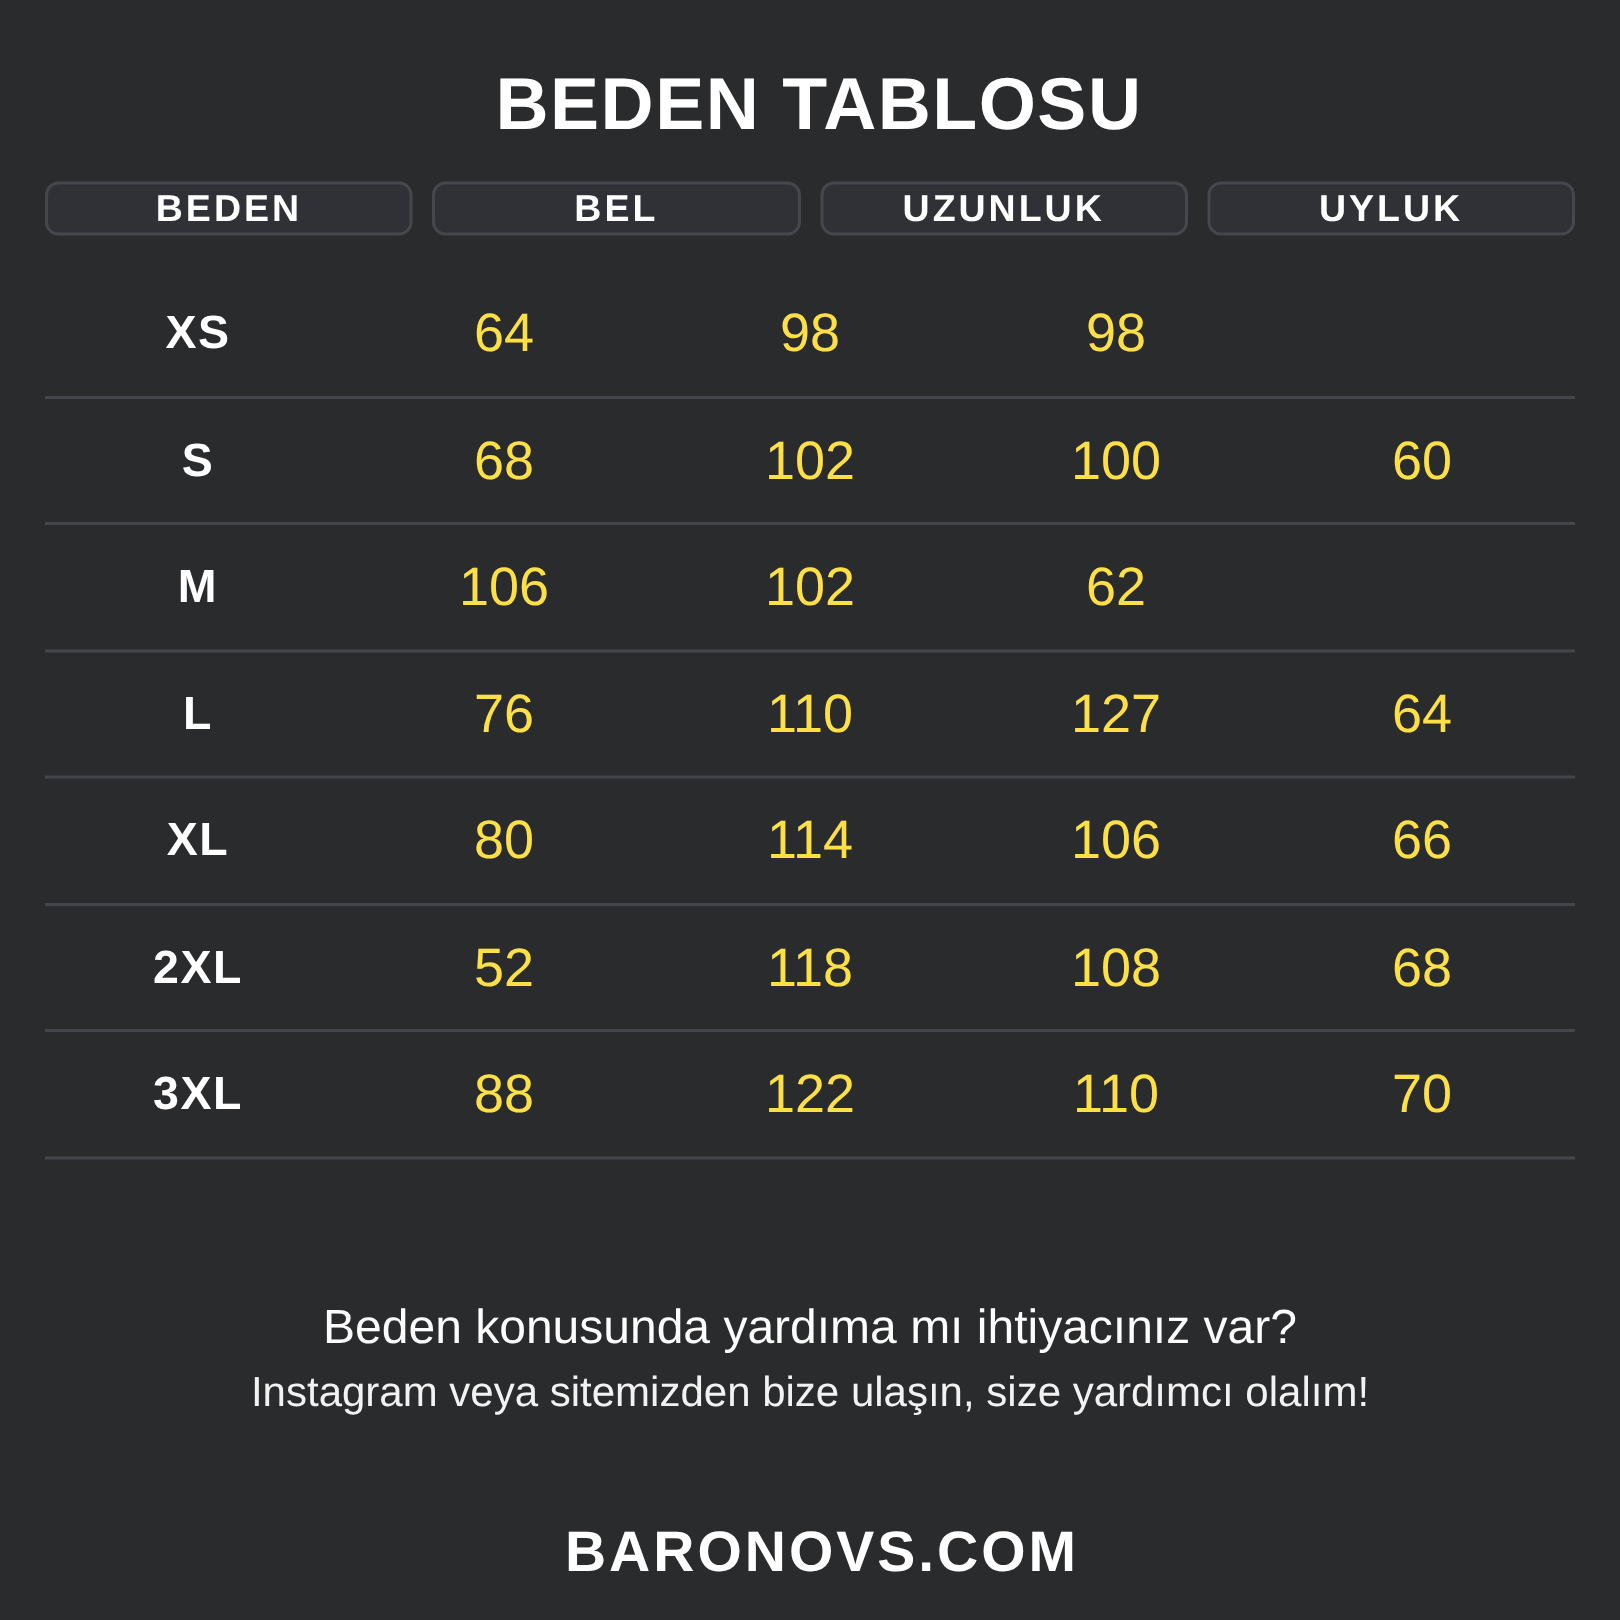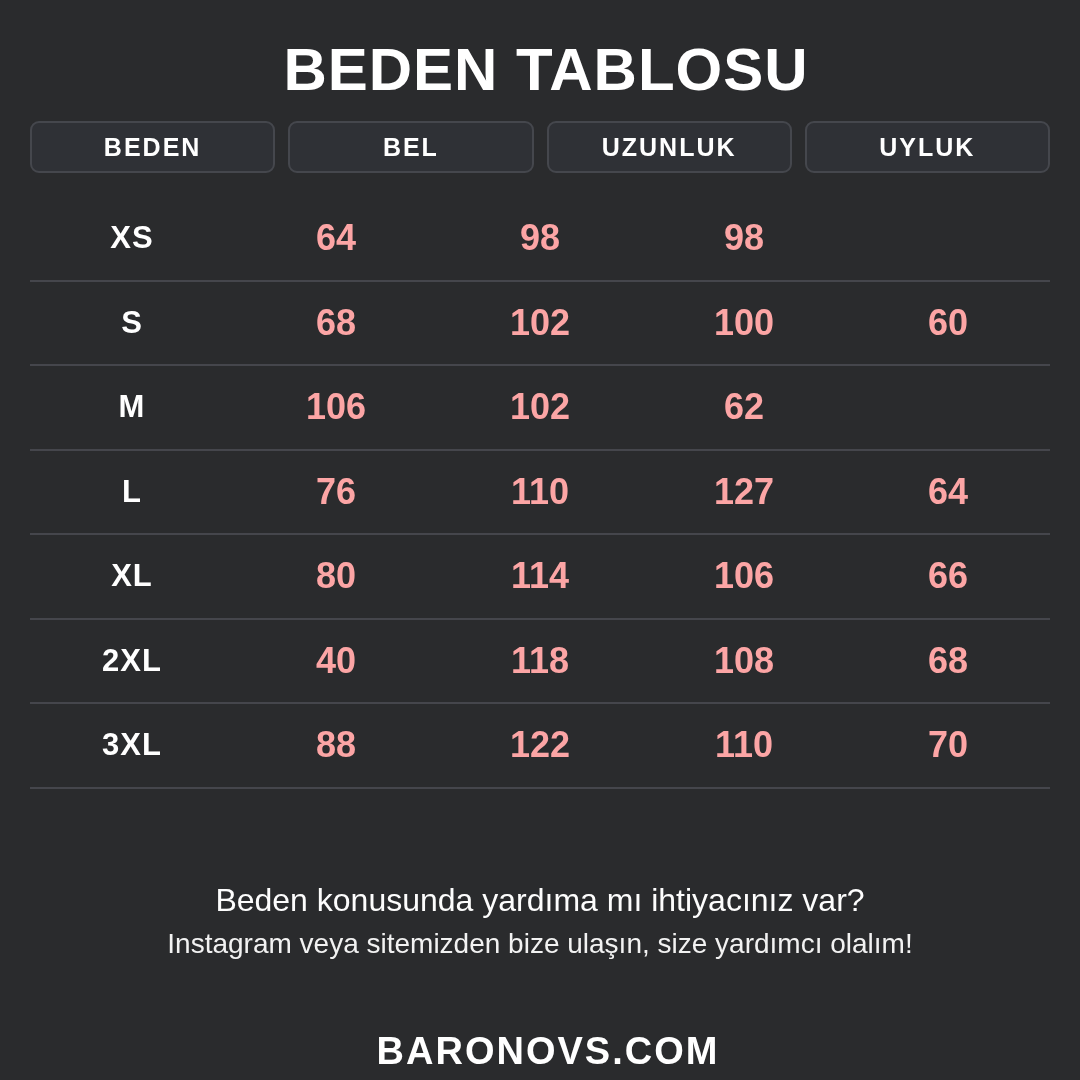--- a/index.html
+++ b/index.html
@@ -9,35 +9,35 @@
     background: #2a2b2d;
     font-family: "Liberation Sans", sans-serif;
     color: #ffffff;
     overflow: hidden;
     position: relative;
     box-sizing: border-box;
   }
   .title {
     margin-top: 38px;
     text-align: center;
-    font-size: 60px;
+    font-size: 49px;
     line-height: 64px;
     font-weight: 800;
     letter-spacing: 1px;
     color: #ffffff;
     padding-left: 12px;
   }
   .header-row {
     display: flex;
     gap: 13px;
     margin: 19px 30px 0 30px;
   }
   .col-badge {
     flex: 1 1 0;
-    height: 52px;
+    height: 36px;
     background: #2f3136;
     border: 2px solid #45474d;
     border-radius: 9px;
     box-sizing: border-box;
     display: flex;
     align-items: center;
     justify-content: center;
     font-size: 25px;
     font-weight: 700;
     letter-spacing: 2px;
@@ -49,22 +49,22 @@
   .t-row {
     height: 82.5px;
     border-bottom: 2px solid #45464c;
     display: grid;
     grid-template-columns: repeat(5, 1fr);
     align-items: center;
   }
   .cell {
     text-align: center;
     font-size: 36px;
-    font-weight: 700;
-    color: #fca5a5;
+    font-weight: 400;
+    color: #fde047;
   }
   .cell.size {
     font-size: 31px;
     font-weight: 700;
     letter-spacing: 1px;
     color: #ffffff;
   }
   .help {
     margin-top: 89px;
     text-align: center;
@@ -140,21 +140,21 @@
     <div class="t-row">
       <div class="cell size">XL</div>
       <div class="cell">80</div>
       <div class="cell">114</div>
       <div class="cell">106</div>
       <div class="cell">66</div>
     </div>
 
     <div class="t-row">
       <div class="cell size">2XL</div>
-      <div class="cell">40</div>
+      <div class="cell">52</div>
       <div class="cell">118</div>
       <div class="cell">108</div>
       <div class="cell">68</div>
     </div>
 
     <div class="t-row">
       <div class="cell size">3XL</div>
       <div class="cell">88</div>
       <div class="cell">122</div>
       <div class="cell">110</div>

